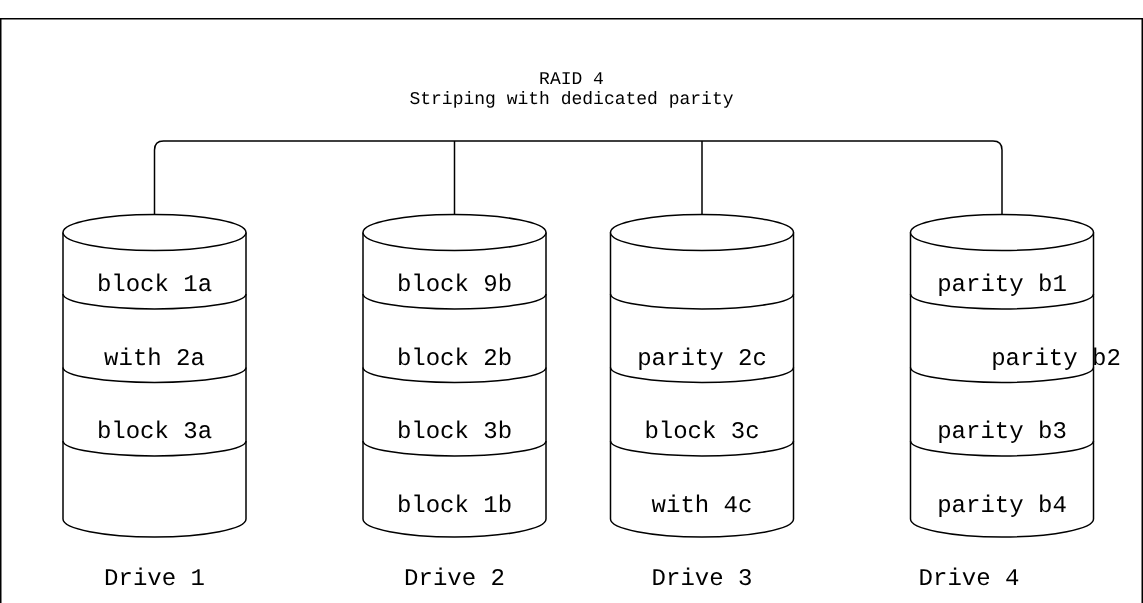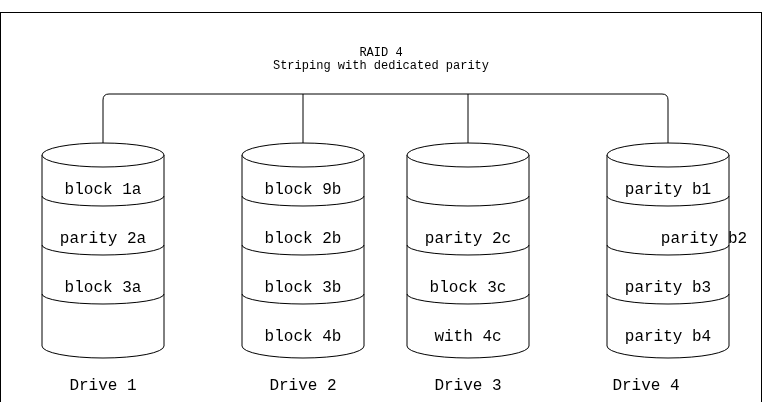--- a/index.html
+++ b/index.html
@@ -93,27 +93,27 @@
       <path class="ln" d="M606 183 A61 10 0 0 0 728 183
                           M606 232 A61 10 0 0 0 728 232
                           M606 281 A61 10 0 0 0 728 281"></path>
     </g>
   </svg>
 
   <div class="title-line" style="top:34px">RAID 4</div>
   <div class="title-line" style="top:47px">Striping with dedicated parity</div>
 
   <div class="lbl" style="left:41px;top:170px">block 1a</div>
-  <div class="lbl" style="left:41px;top:219px">parity 2a</div>
+  <div class="lbl" style="left:41px;top:219px">with 2a</div>
   <div class="lbl" style="left:41px;top:268px">block 3a</div>
 
   <div class="lbl" style="left:241px;top:170px">block 9b</div>
   <div class="lbl" style="left:241px;top:219px">block 2b</div>
   <div class="lbl" style="left:241px;top:268px">block 3b</div>
-  <div class="lbl" style="left:241px;top:317px">block 4b</div>
+  <div class="lbl" style="left:241px;top:317px">block 1b</div>
 
   <div class="lbl" style="left:406px;top:219px">parity 2c</div>
   <div class="lbl" style="left:406px;top:268px">block 3c</div>
   <div class="lbl" style="left:406px;top:317px">with 4c</div>
 
   <div class="lbl" style="left:606px;top:170px">parity b1</div>
   <div class="lbl" style="left:642px;top:219px">parity b2</div>
   <div class="lbl" style="left:606px;top:268px">parity b3</div>
   <div class="lbl" style="left:606px;top:317px">parity b4</div>
 

